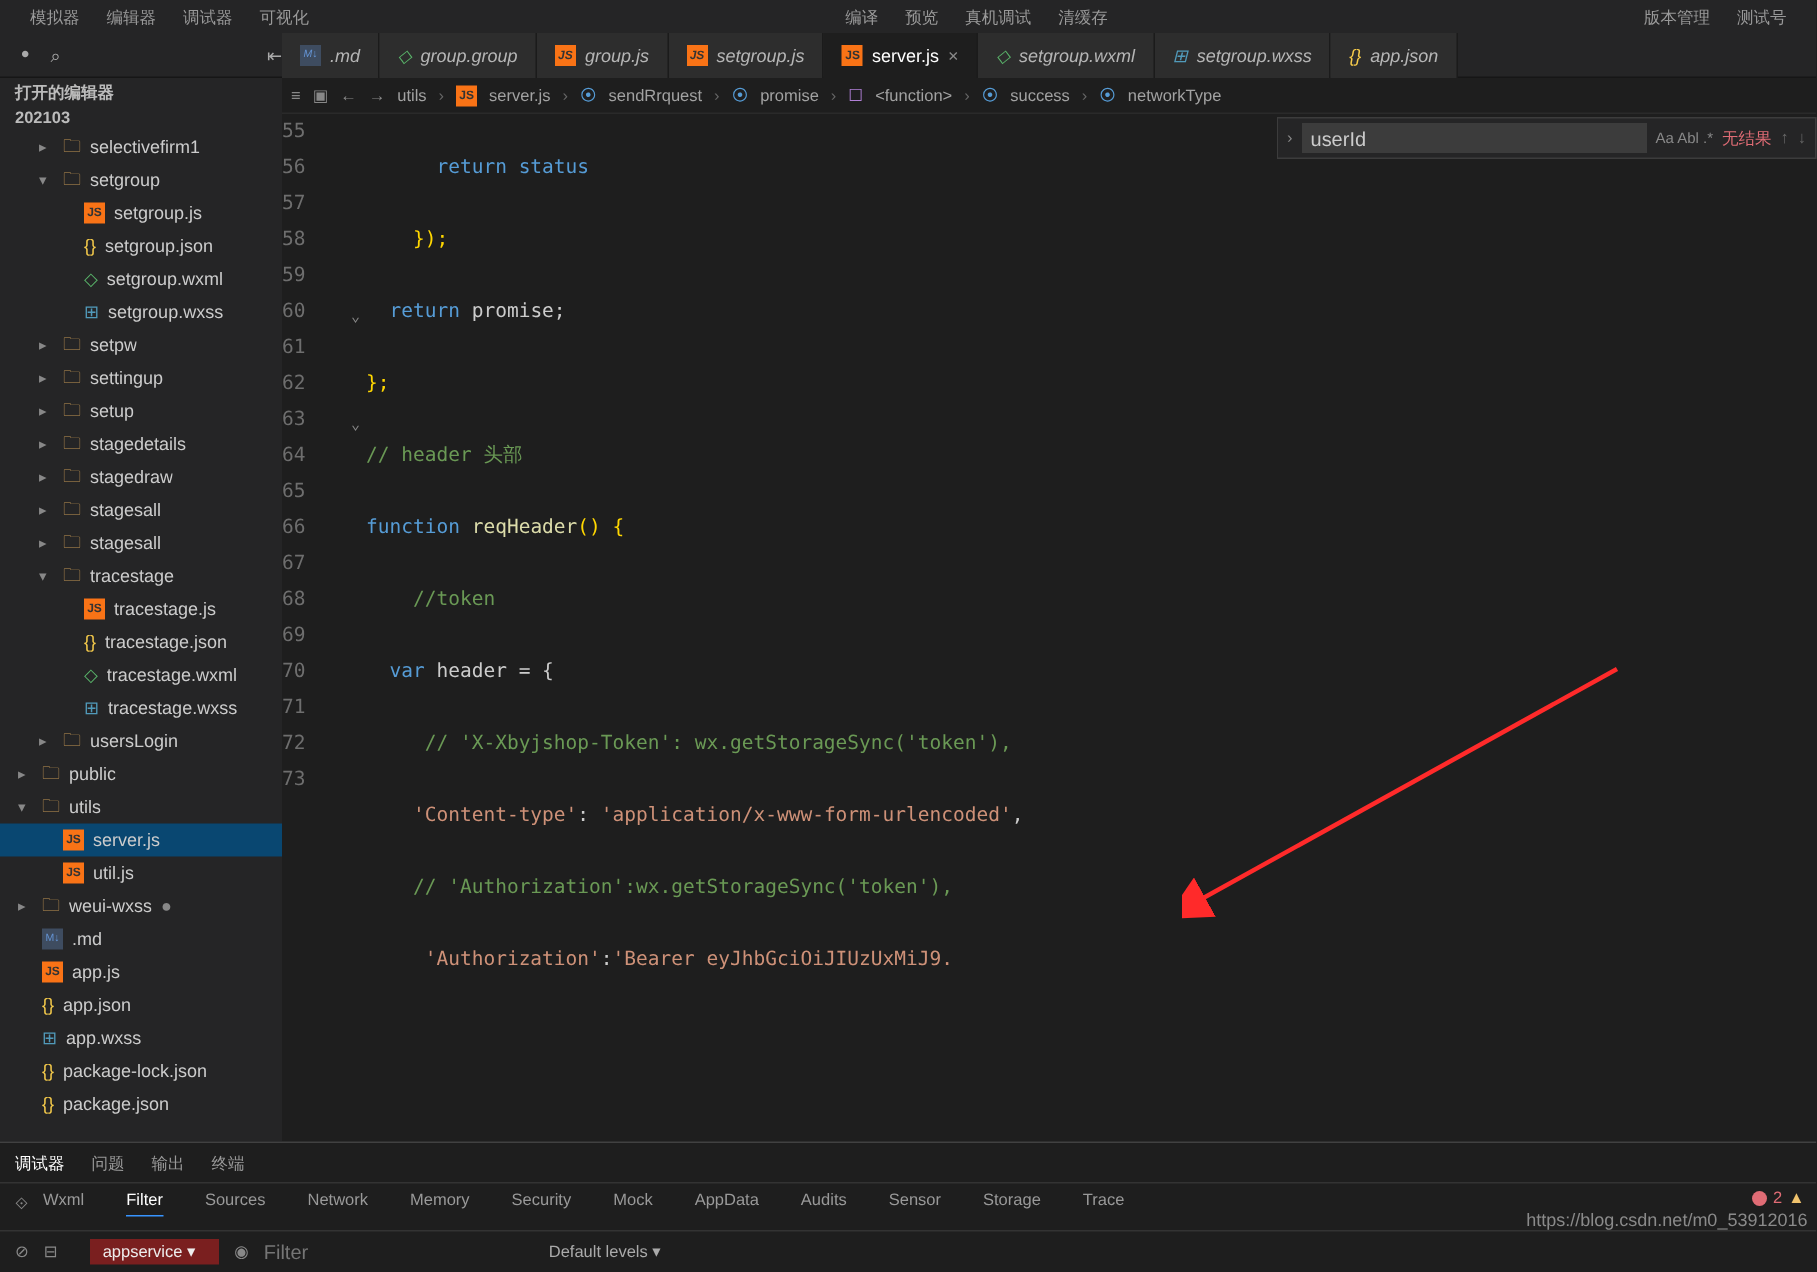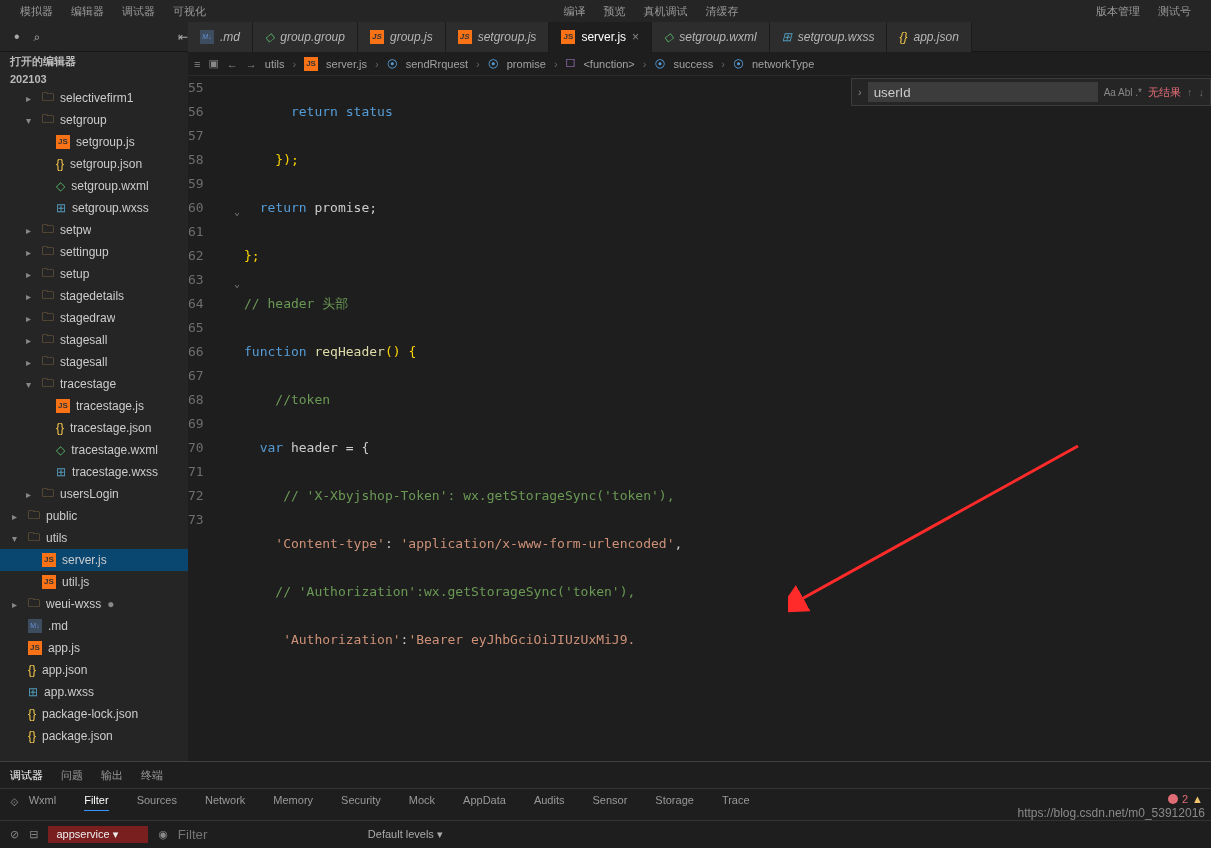--- a/index.html
+++ b/index.html
@@ -216,22 +216,23 @@
   margin-top: 4px;
   height: 28px;
   padding: 0 10px;
   gap: 10px;
   border-top: 1px solid #333;
   font-size: 11px;
 }
 .console-controls .sel {
   background: #7a1f1f;
   color: #eee;
-  padding: 2px 30px 2px 8px;
+  padding: 2px 16px 2px 8px;
   position: relative;
+  margin-left: 12px;
 }
 .console-controls .filter {
   background: transparent;
   border: none;
   color: #888;
   width: 180px;
   outline: none;
 }
 .watermark {
   position: absolute;

